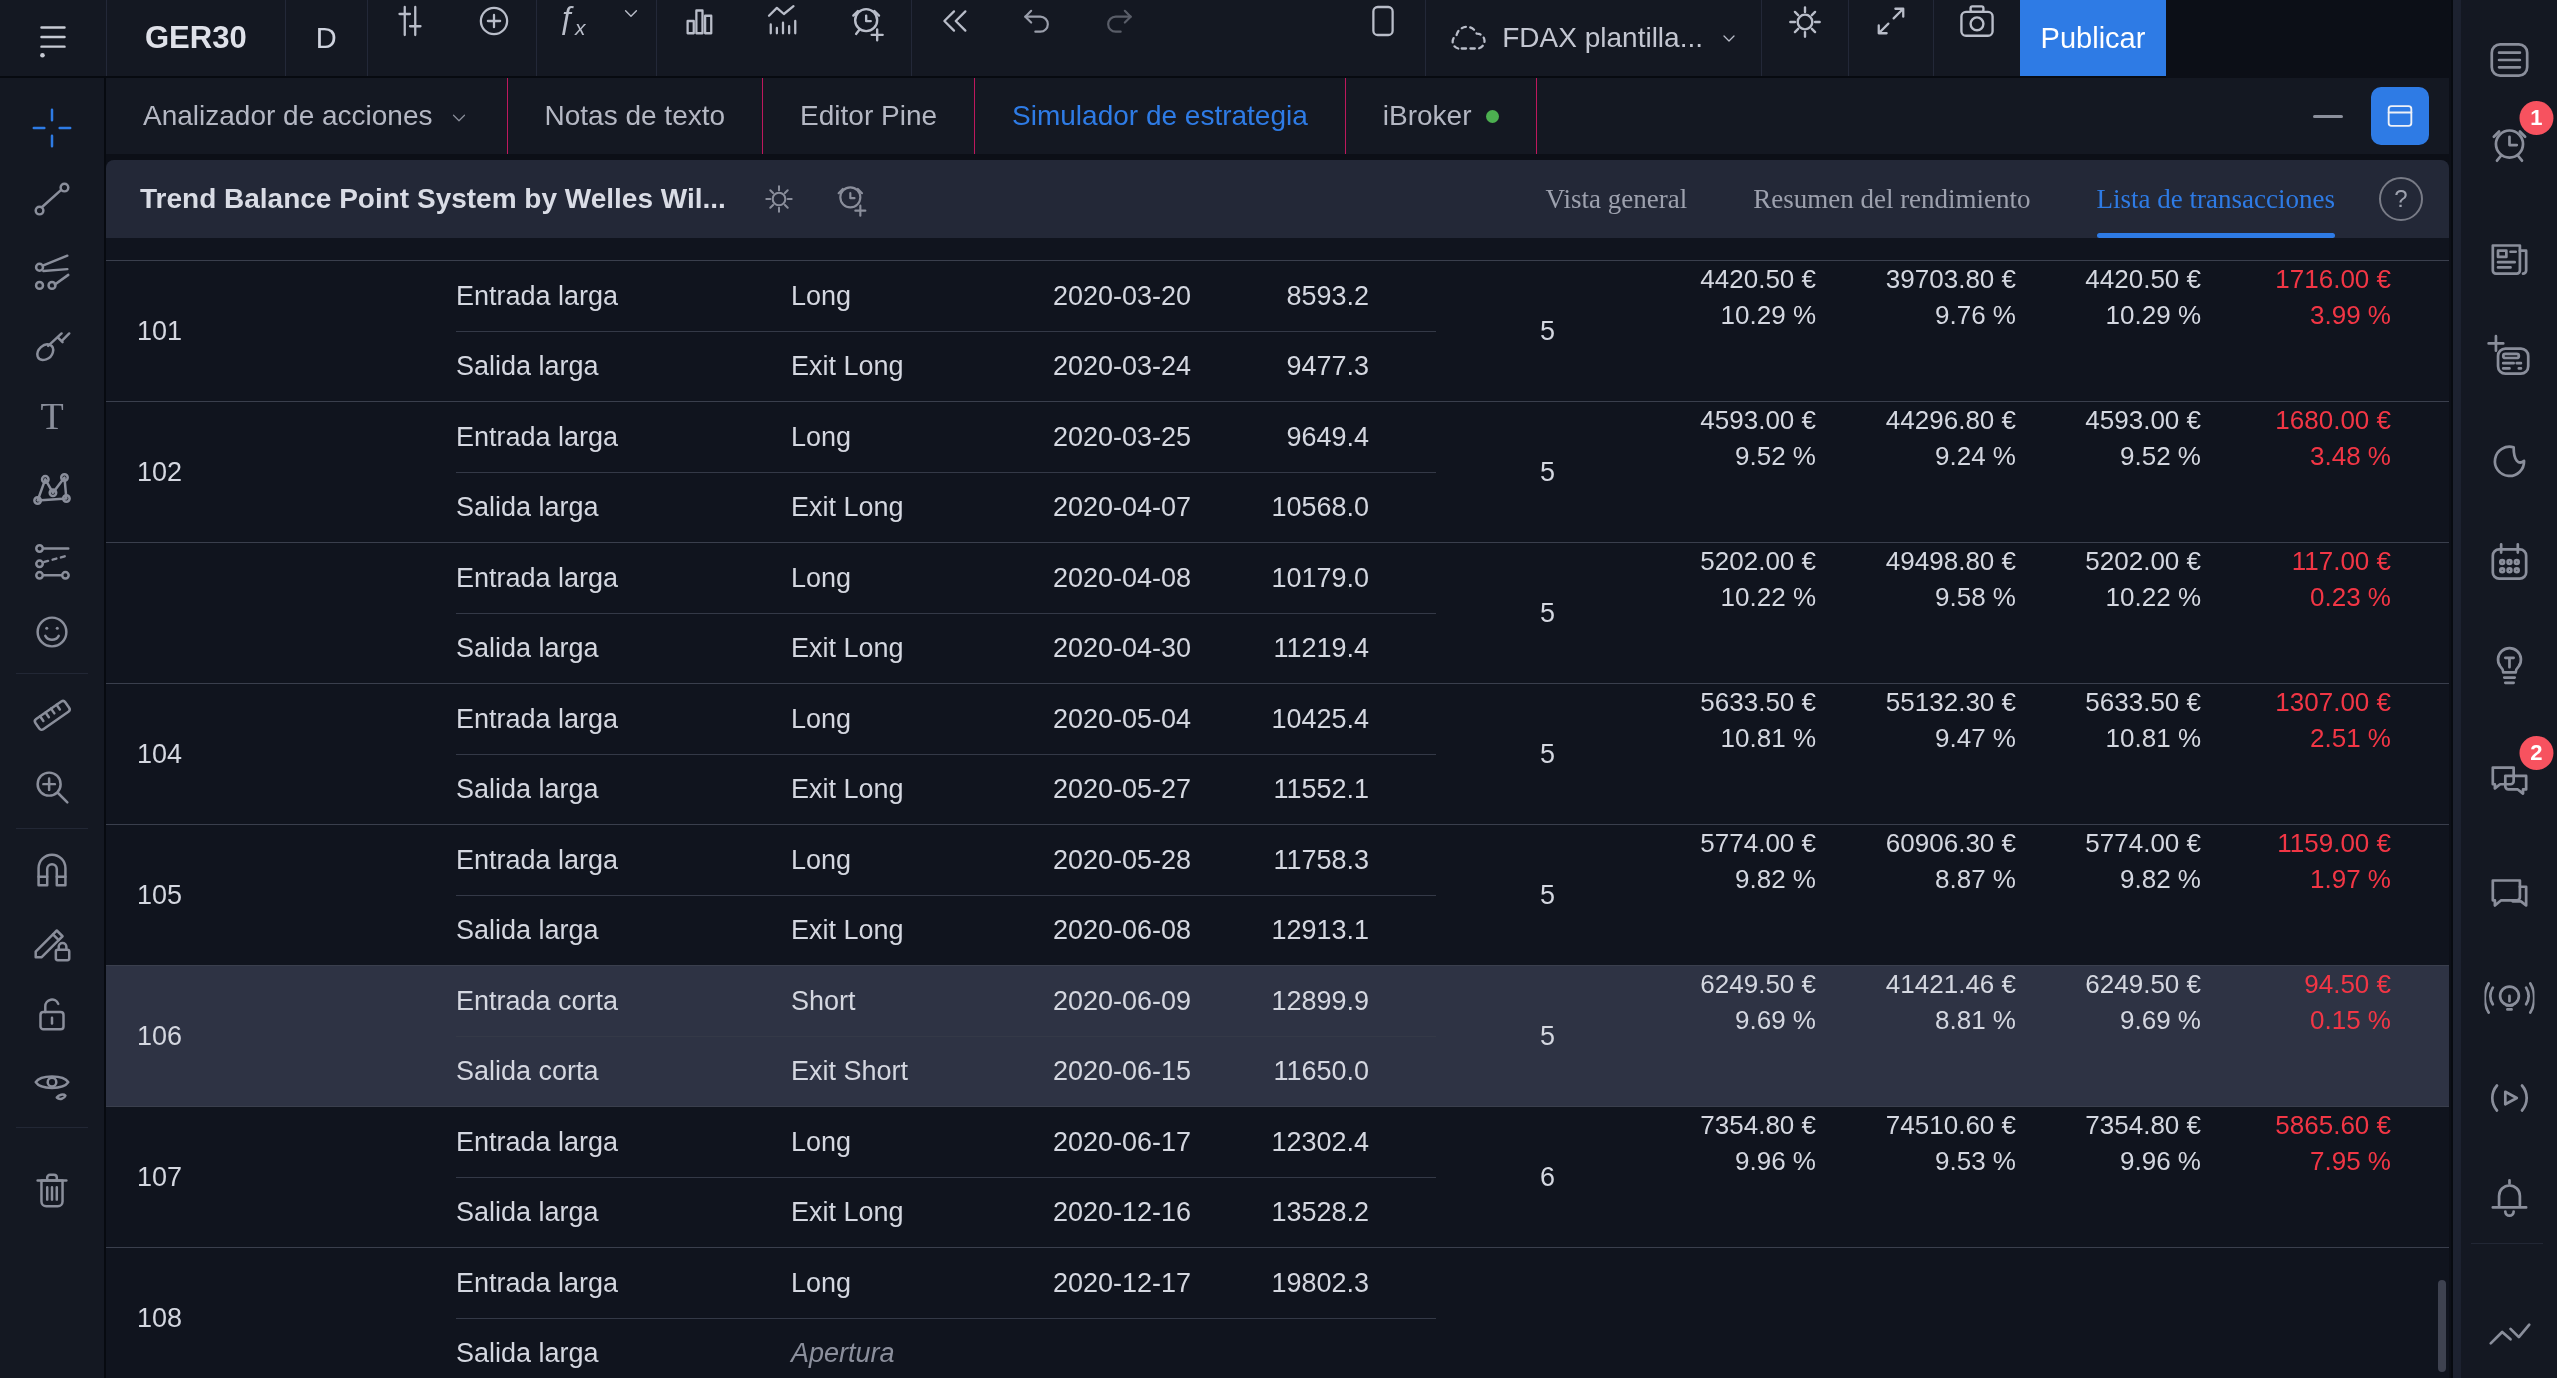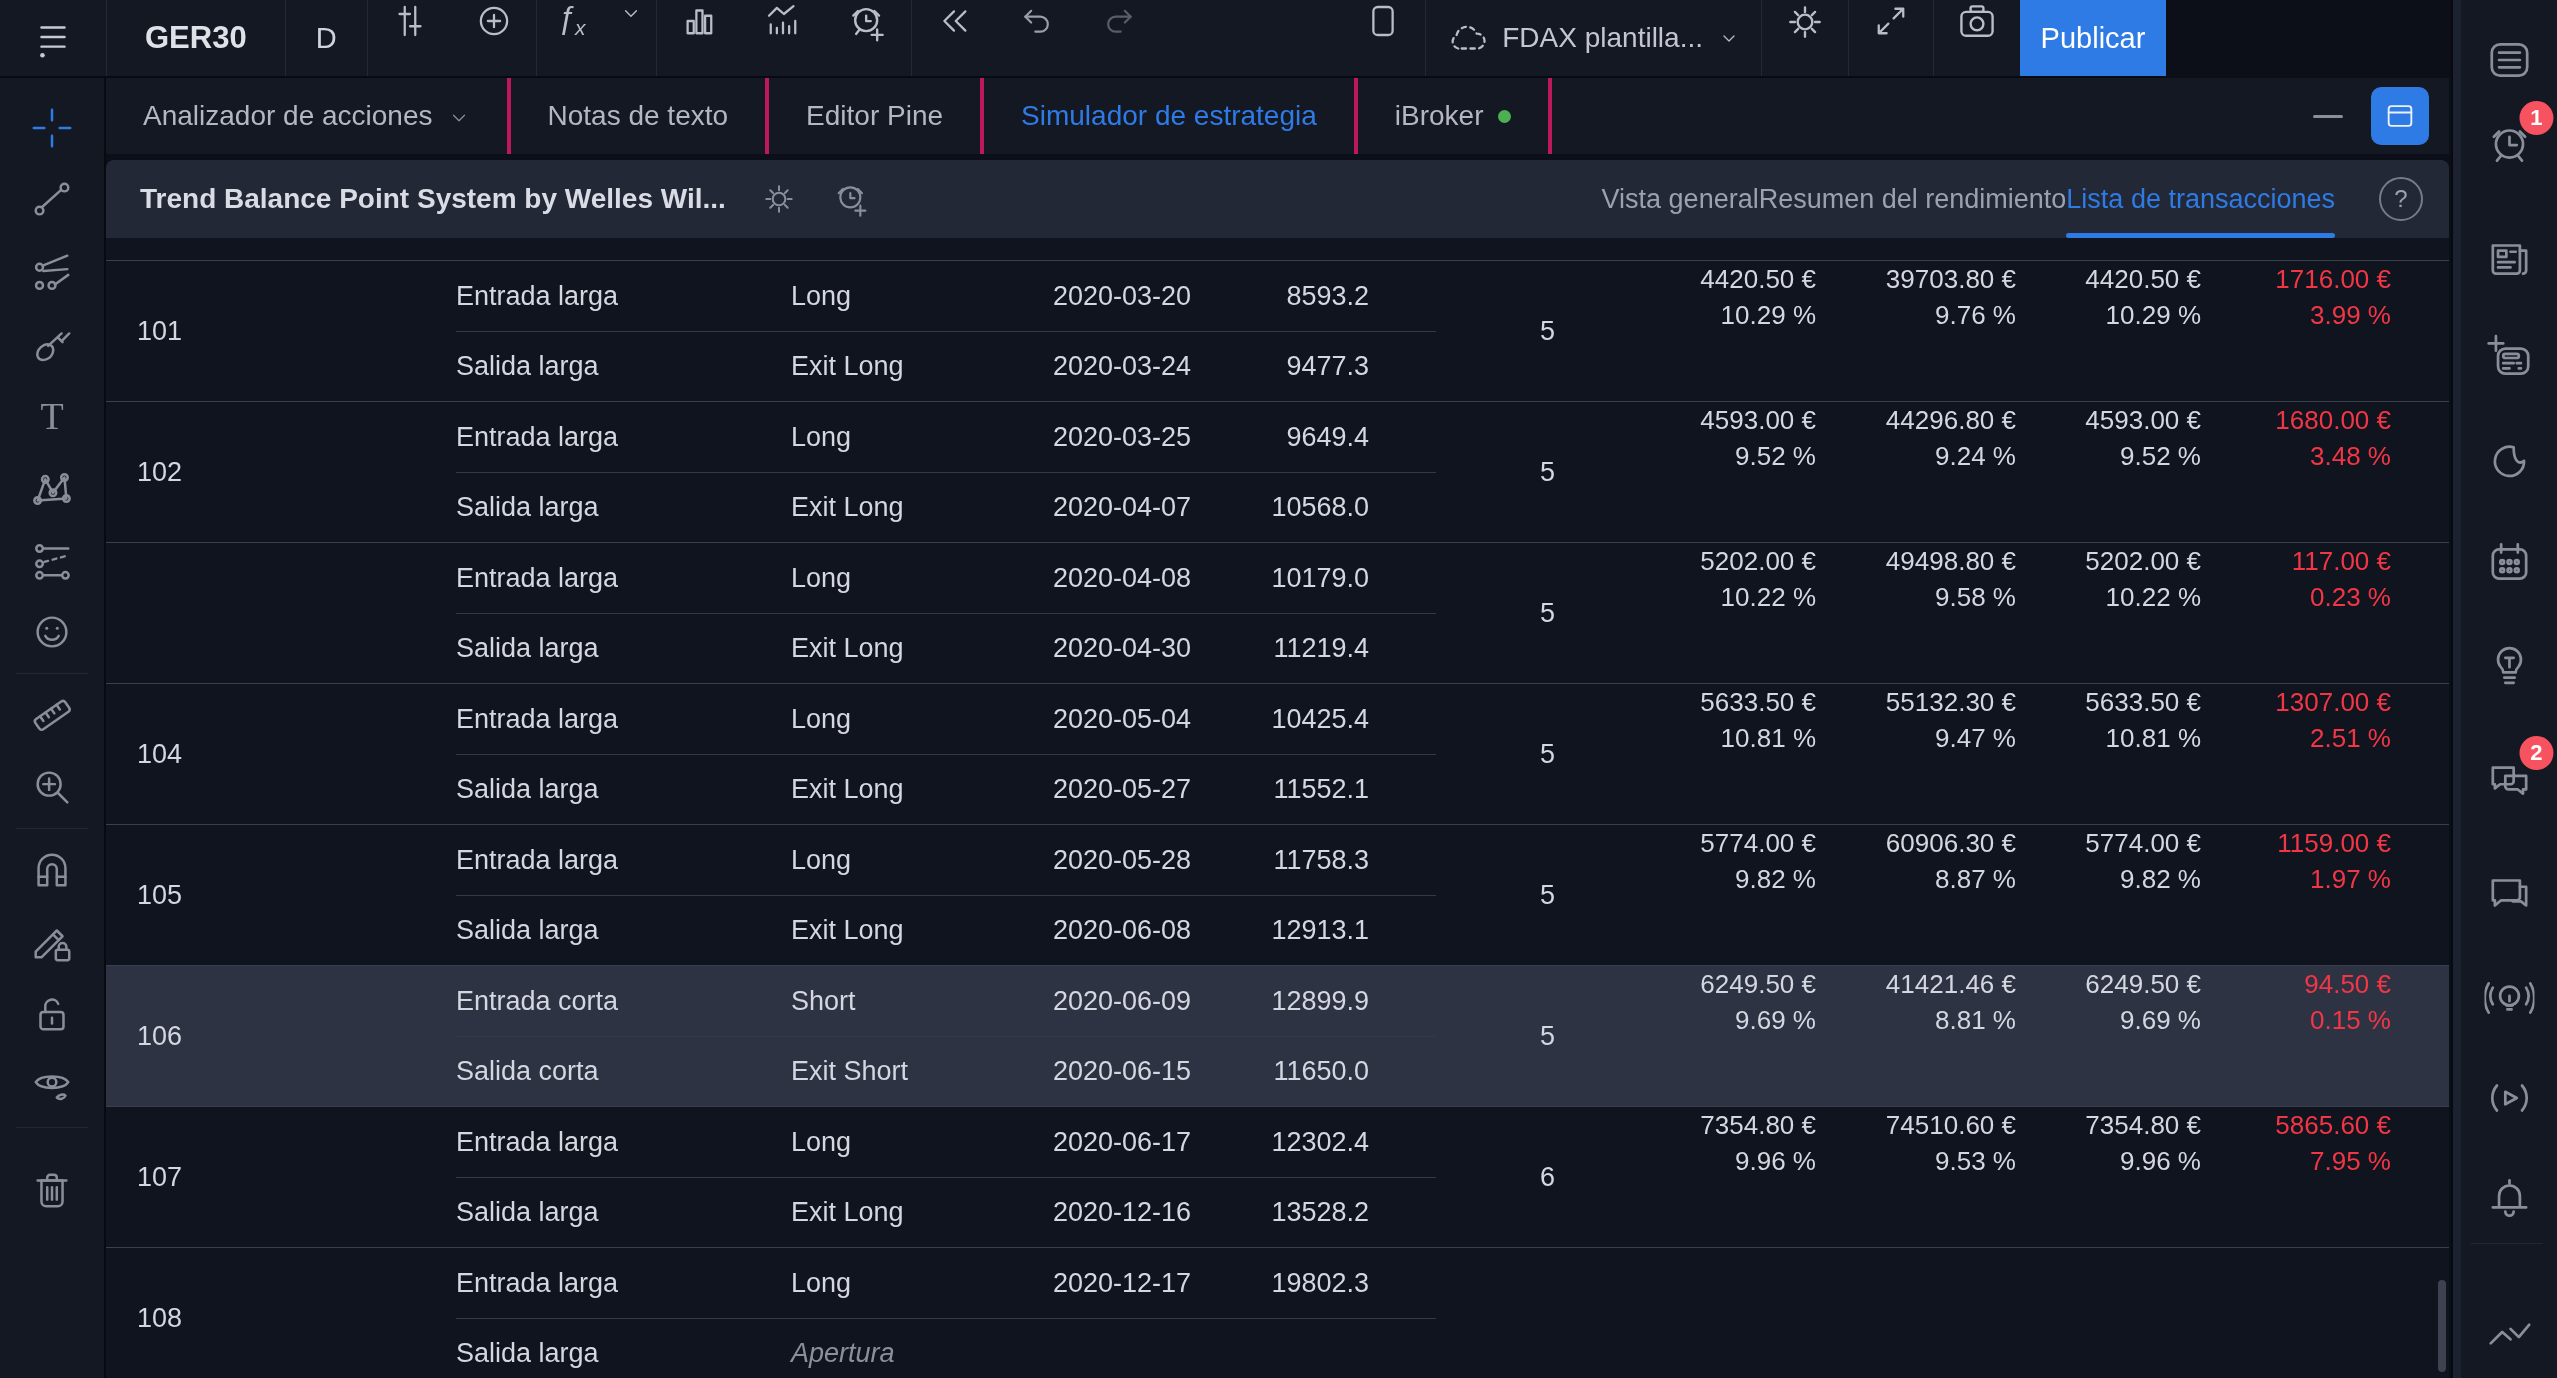--- a/index.html
+++ b/index.html
@@ -50,39 +50,39 @@
   #right-sidebar .handle{position:absolute;left:0;top:0;bottom:0;width:8px;background:#1d2230;}
   .rs-item{position:absolute;left:50%;transform:translateX(-42%);width:56px;height:56px;
     display:flex;align-items:center;justify-content:center;color:var(--icon);cursor:pointer;}
   .rs-div{position:absolute;left:18px;right:14px;height:1px;background:#222735;}
   .badge{position:absolute;top:-14px;right:-16px;min-width:34px;height:34px;border-radius:17px;
     background:var(--badge);color:#fff;font-size:22px;font-weight:700;display:flex;align-items:center;justify-content:center;padding:0 4px;box-sizing:border-box;}
 
   
   #tabbar{position:absolute;left:106px;top:78px;width:2343px;height:76px;background:var(--chrome);
     display:flex;align-items:stretch;}
-  .tab{display:flex;align-items:center;gap:15px;padding:0 37px;border-right:4px solid #be185d;
+  .tab{display:flex;align-items:center;gap:15px;padding:0 37px;border-right:1px solid #be185d;
     font-size:28px;color:#b4b7c3;cursor:pointer;white-space:nowrap;}
   .tab.active{color:var(--accent);}
   .tab .chev{display:none;color:#8b8f9c;margin-top:4px;}
   .tab .chev.show{display:block;}
   .tab .dot{display:none;}
   .tab .dot.show{display:block;width:13px;height:13px;border-radius:50%;background:var(--green);}
   .tab-controls{margin-left:auto;display:flex;align-items:center;gap:28px;padding-right:10px;}
   .min-dash{width:30px;height:3px;background:#8b8f9c;border-radius:2px;cursor:pointer;}
   .panel-toggle{width:58px;height:58px;border-radius:10px;background:var(--accent);display:flex;
     align-items:center;justify-content:center;color:#eef1f7;cursor:pointer;}
 
   
   #panel{position:absolute;left:106px;top:160px;width:2343px;bottom:0;background:var(--tablebg);
     border-radius:8px 8px 0 0;overflow:hidden;}
   .panel-head{height:78px;background:var(--panelhead);display:flex;align-items:center;padding:0 26px 0 34px;}
   .panel-title{font-size:28px;font-weight:700;color:#d9dce5;white-space:nowrap;}
   .ph-icon{color:var(--icon);margin-left:34px;cursor:pointer;display:flex;}
-  .panel-tabs{margin-left:auto;display:flex;align-items:flex-end;height:100%;}
+  .panel-tabs{margin-left:auto;display:flex;align-items:flex-end;gap:66px;height:100%;font-family:Liberation Serif, serif;}
   .panel-tab{font-size:27px;color:#9da1ae;height:100%;display:flex;align-items:center;position:relative;cursor:pointer;white-space:nowrap;}
   .panel-tab.active{color:var(--accent);}
   .panel-tab.active::after{content:"";position:absolute;left:0;right:0;bottom:0;height:5px;background:var(--accent);border-radius:3px;}
   .help-circle{width:40px;height:40px;border:2px solid #787b86;border-radius:50%;color:#9da1ae;
     font-size:24px;display:flex;align-items:center;justify-content:center;margin-left:44px;cursor:pointer;}
 
   
   .trade-grid{display:grid;grid-template-columns:350px 335px 220px 180px 178px 190px 257px 200px 185px 190px 1fr;}
   .partial{height:22px;overflow:hidden;}
   .partial .inner{height:70px;align-items:center;margin-top:-40px;}

